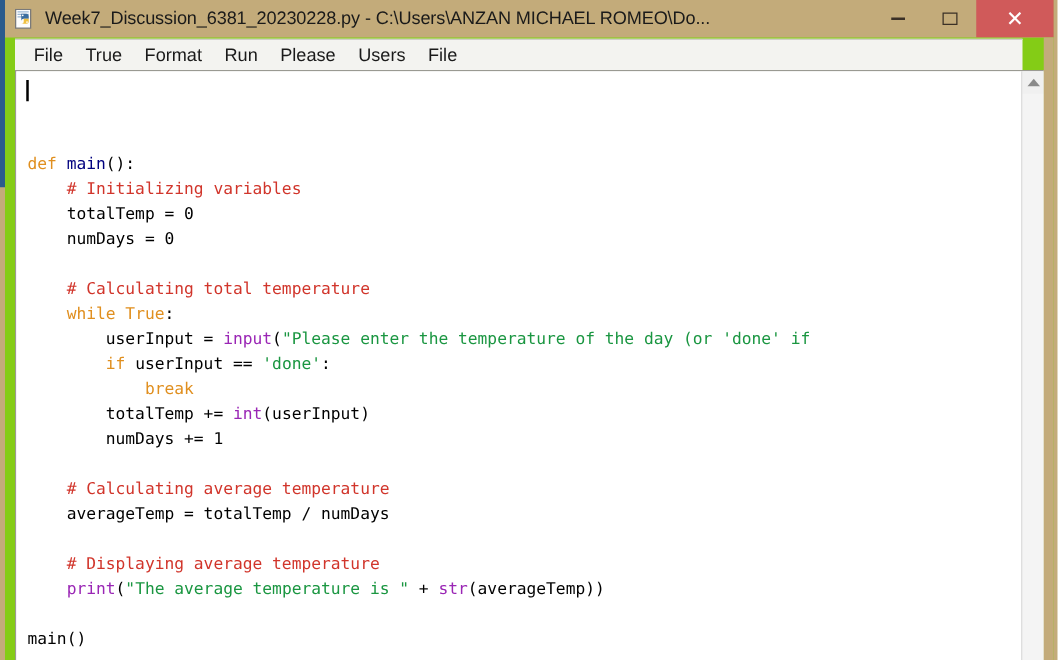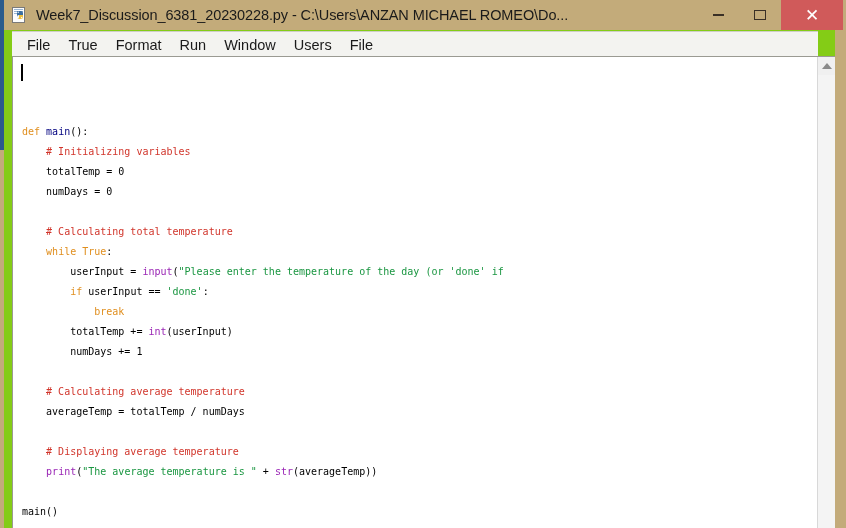--- a/index.html
+++ b/index.html
@@ -153,21 +153,21 @@
   }
   .code-area {
     position: relative;
     flex: 1 1 auto;
     overflow: hidden;
     background: #ffffff;
     padding: 5px 0 0 0;
   }
   .code {
     font-family: "DejaVu Sans Mono", "Liberation Mono", monospace;
-    font-size: 10px;
+    font-size: 13px;
     line-height: 20px;
     white-space: pre;
     color: #000000;
     padding-left: 9px;
     position: relative;
   }
   .line { height: 20px; white-space: pre; }
 
   
   .kw      { color: #e08f1f; }          
@@ -264,21 +264,21 @@
           <span class="close-glyph">✕</span>
         </button>
       </div>
     </div>
 
     <div class="menubar">
       <div class="menu-item">File</div>
       <div class="menu-item">True</div>
       <div class="menu-item">Format</div>
       <div class="menu-item">Run</div>
-      <div class="menu-item">Window</div>
+      <div class="menu-item">Please</div>
       <div class="menu-item">Users</div>
       <div class="menu-item">File</div>
     </div>
 
     <div class="editor-wrap">
 
       <div class="code-area">
         <div class="code" id="code-root">
           <span class="caret"></span>
         <div class="line"><span class="kw">def</span><span class="plain"> </span><span class="def">main</span><span class="plain">():</span></div><div class="line"><span class="cmt">    # Initializing variables</span></div><div class="line"><span class="plain">    totalTemp = 0</span></div><div class="line"><span class="plain">    numDays = 0</span></div><div class="line">&nbsp;</div><div class="line"><span class="cmt">    # Calculating total temperature</span></div><div class="line"><span class="plain">    </span><span class="kw">while</span><span class="plain"> </span><span class="kw">True</span><span class="plain">:</span></div><div class="line"><span class="plain">        userInput = </span><span class="builtin">input</span><span class="plain">(</span><span class="str">"Please enter the temperature of the day (or 'done' if</span></div><div class="line"><span class="plain">        </span><span class="kw">if</span><span class="plain"> userInput == </span><span class="str">'done'</span><span class="plain">:</span></div><div class="line"><span class="plain">            </span><span class="kw">break</span></div><div class="line"><span class="plain">        totalTemp += </span><span class="builtin">int</span><span class="plain">(userInput)</span></div><div class="line"><span class="plain">        numDays += 1</span></div><div class="line">&nbsp;</div><div class="line"><span class="cmt">    # Calculating average temperature</span></div><div class="line"><span class="plain">    averageTemp = totalTemp / numDays</span></div><div class="line">&nbsp;</div><div class="line"><span class="cmt">    # Displaying average temperature</span></div><div class="line"><span class="plain">    </span><span class="builtin">print</span><span class="plain">(</span><span class="str">"The average temperature is "</span><span class="plain"> + </span><span class="builtin">str</span><span class="plain">(averageTemp))</span></div><div class="line">&nbsp;</div><div class="line"><span class="plain">main()</span></div></div>

